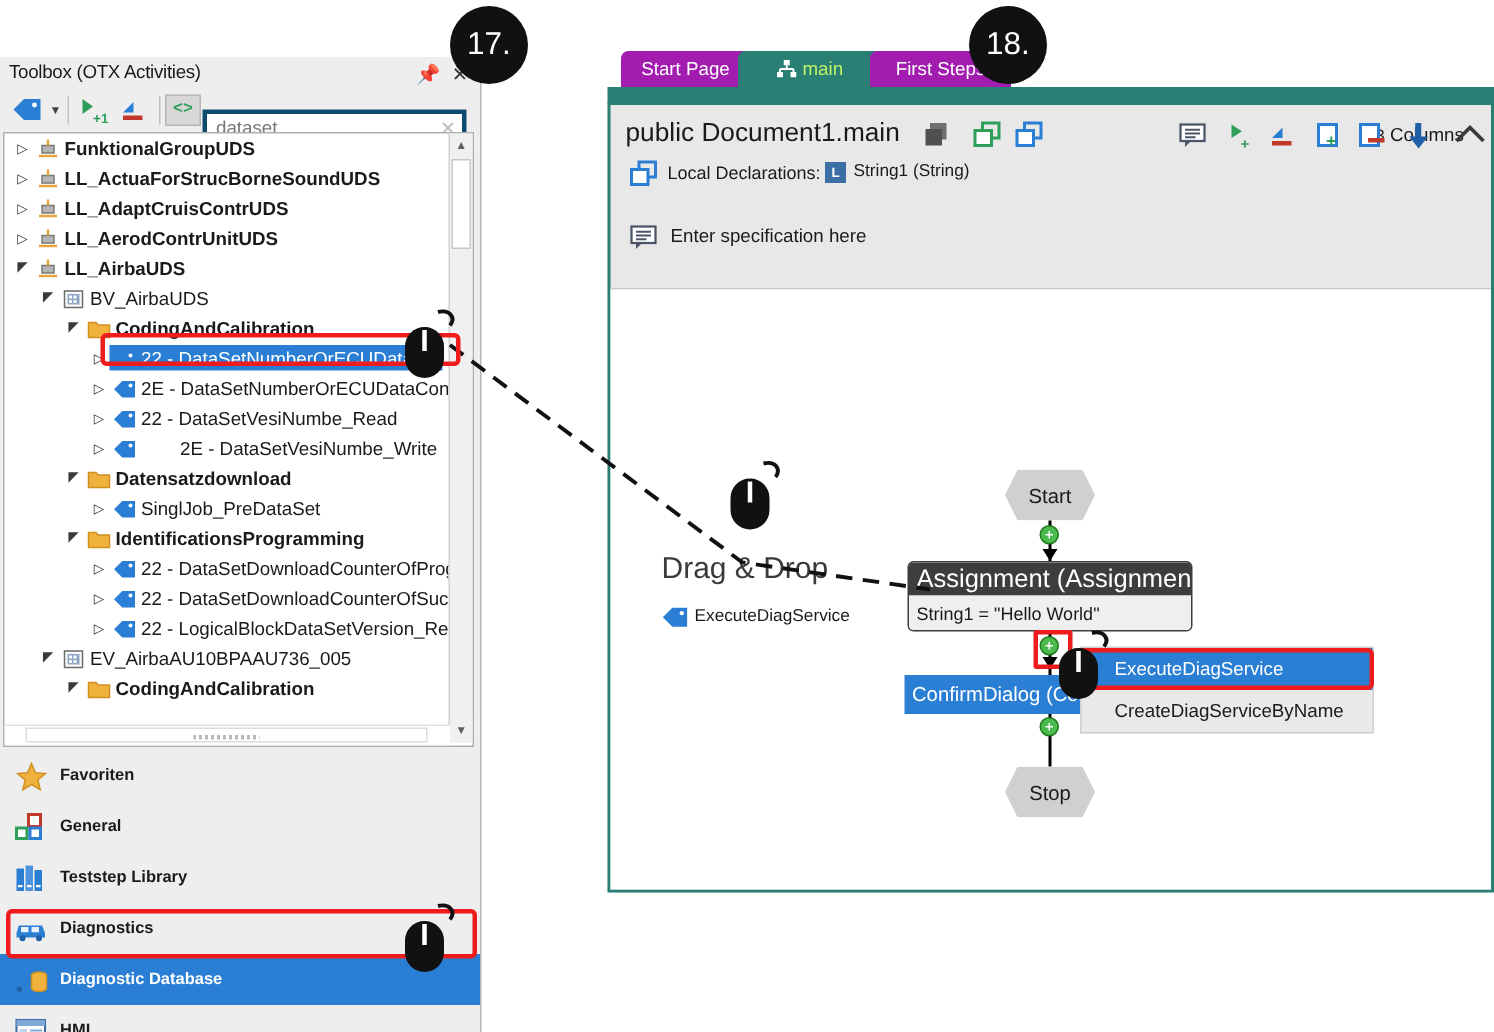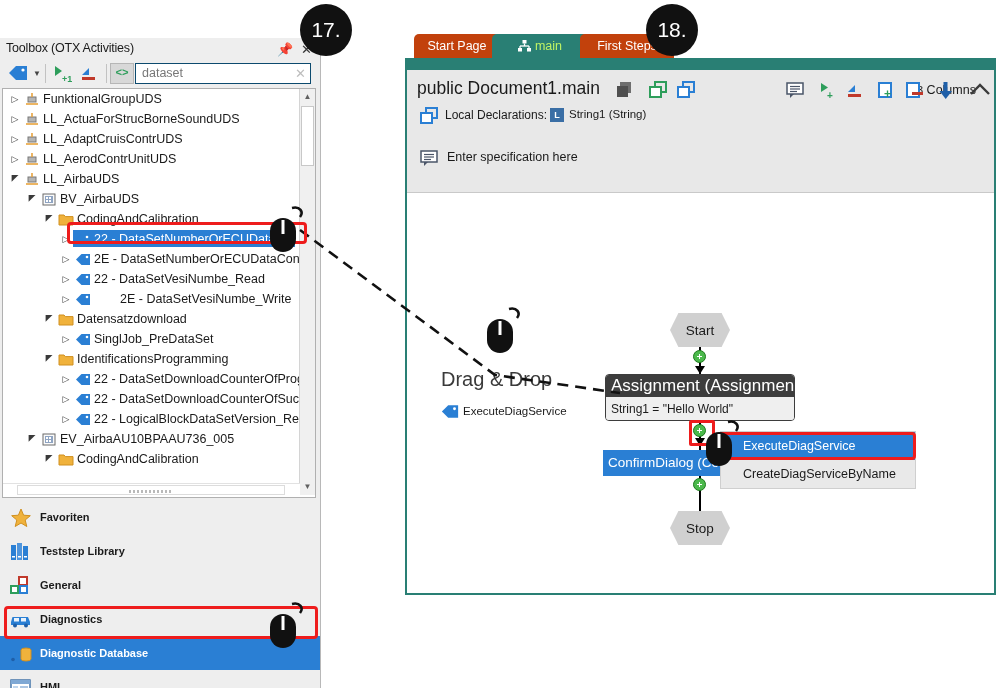--- a/index.html
+++ b/index.html
@@ -42,22 +42,22 @@
   #tb-sep2{position:absolute;left:106px;top:4px;width:1px;height:19px;background:#c2c2c2;}
   #code-toggle{
     position:absolute;left:110px;top:3px;width:24px;height:21px;
     background:#d8d8d8;border:1px solid #b6b6b6;box-sizing:border-box;cursor:pointer;
   }
   #code-toggle span{
     display:block;text-align:center;line-height:19px;font-size:11px;
     color:#2e9e5b;font-weight:bold;font-family:"Liberation Mono",monospace;
   }
   #search-box{
-    position:absolute;left:135px;top:3px;width:176px;height:21px;
-    background:#ffffff;border:1px solid #0c4a6e;box-sizing:border-box;
+    position:absolute;left:135px;top:13px;width:176px;height:21px;
+    background:#ffffff;border:3px solid #0c4a6e;box-sizing:border-box;
   }
   #search-input{
     position:absolute;left:6px;top:2px;font-size:12.5px;color:#777;
     font-family:"Liberation Sans",sans-serif;
   }
   #search-clear{
     position:absolute;right:4px;top:2px;font-size:13px;color:#bdbdbd;cursor:pointer;
   }
 
   
@@ -65,21 +65,21 @@
     position:absolute;left:2px;top:50px;width:314px;height:410px;
     background:#ffffff;border:1px solid #b0b0b0;box-sizing:border-box;overflow:hidden;
   }
   #tree{position:absolute;left:0;top:0;width:297px;height:406px;overflow:hidden;}
   .node{position:relative;height:20px;line-height:20px;white-space:nowrap;font-size:12.5px;}
   .node .arrow{
     position:absolute;top:0;width:12px;text-align:center;font-size:9px;color:#3a3a3a;cursor:pointer;
   }
   .node .lbl{position:absolute;top:0;white-space:nowrap;}
   .node .ico{position:absolute;top:3px;}
-  .bold{font-weight:normal;}
+  .bold{font-weight:bold;}
   .sel-row{
     position:absolute;height:17px;background:#2a7fd4;
   }
 
   
   #tree-vsb{
     position:absolute;right:0;top:0;width:15px;height:406px;background:#f0f0f0;border-left:1px solid #d4d4d4;
   }
   #vsb-up,#vsb-down{
     position:absolute;left:0;width:15px;height:16px;background:#f0f0f0;
@@ -103,21 +103,21 @@
   .cat .cico{position:absolute;left:10px;top:7px;}
   .cat .clbl{position:absolute;left:40px;top:0;font-size:11px;font-weight:bold;color:#1a1a1a;white-space:nowrap;}
   .cat.active{background:#2a7fd4;}
   .cat.active .clbl{color:#ffffff;}
 
   
   #editor-tabs{position:absolute;left:414px;top:34px;width:582px;height:26px;}
   .tab{
     position:absolute;top:0;height:26px;line-height:25px;
     border-radius:5px 5px 0 0;font-size:12.5px;white-space:nowrap;
-    background:#c2410c;color:#ffffff;cursor:pointer;text-align:center;
+    background:#a21caf;color:#ffffff;cursor:pointer;text-align:center;
   }
   .tab.active{background:#297f74;color:#bef264;font-weight:normal;}
   #editor-strip{position:absolute;left:405px;top:58px;width:591px;height:12px;background:#297f74;}
   #editor-body{
     position:absolute;left:405px;top:68px;width:591px;height:527px;
     background:#e8e8e8;border:2px solid #297f74;box-sizing:border-box;
   }
   #doc-title{position:absolute;left:10px;top:8px;font-size:17.5px;color:#1a1a1a;white-space:nowrap;}
   #hdr-icons{position:absolute;left:208px;top:10px;height:24px;}
   .hicon{position:absolute;top:0;cursor:pointer;}
@@ -427,39 +427,39 @@
       </div>
     </div>
   </div>
 
   <div id="cat-list">
       <div class="cat">
         <span class="cico"><svg width="22" height="20" viewBox="0 0 22 20">
             <path d="M11 1 L13.6 7.2 L20.3 7.7 L15.2 12 L16.8 18.5 L11 15 L5.2 18.5 L6.8 12 L1.7 7.7 L8.4 7.2 Z" fill="#f0b23c" stroke="#d09020"></path>
           </svg></span>
         <span class="clbl">Favoriten</span>
+      </div>
+      <div class="cat">
+        <span class="cico"><svg width="22" height="20" viewBox="0 0 22 20">
+            <rect x="9" y="1" width="8" height="8" fill="#fff" stroke="#c0392b" stroke-width="2"></rect>
+            <rect x="1" y="10" width="7" height="7" fill="#fff" stroke="#2e9e5b" stroke-width="2"></rect>
+            <rect x="10" y="10" width="7" height="7" fill="#fff" stroke="#2a7fd4" stroke-width="2"></rect>
+          </svg></span>
+        <span class="clbl">General</span>
       </div>
       <div class="cat">
         <span class="cico"><svg width="22" height="20" viewBox="0 0 22 20">
             <rect x="1" y="3" width="5" height="15" fill="#2a7fd4"></rect>
             <rect x="7" y="1" width="5" height="17" fill="#4e95dd"></rect>
             <rect x="13" y="4" width="5" height="14" fill="#2a7fd4"></rect>
             <rect x="2" y="14" width="3" height="1.5" fill="#fff"></rect>
             <rect x="8" y="14" width="3" height="1.5" fill="#fff"></rect>
             <rect x="14" y="14" width="3" height="1.5" fill="#fff"></rect>
           </svg></span>
         <span class="clbl">Teststep Library</span>
-      </div>
-      <div class="cat">
-        <span class="cico"><svg width="22" height="20" viewBox="0 0 22 20">
-            <rect x="9" y="1" width="8" height="8" fill="#fff" stroke="#c0392b" stroke-width="2"></rect>
-            <rect x="1" y="10" width="7" height="7" fill="#fff" stroke="#2e9e5b" stroke-width="2"></rect>
-            <rect x="10" y="10" width="7" height="7" fill="#fff" stroke="#2a7fd4" stroke-width="2"></rect>
-          </svg></span>
-        <span class="clbl">General</span>
       </div>
       <div class="cat">
         <span class="cico"><svg width="22" height="20" viewBox="0 0 22 20">
             <path d="M1 12 L2.5 7 L18 7 L20 12 L20 15 L1 15 Z" fill="#2a7fd4"></path>
             <rect x="4" y="8" width="5" height="3.5" fill="#e9f2fb"></rect>
             <rect x="11" y="8" width="5" height="3.5" fill="#e9f2fb"></rect>
             <circle cx="5" cy="15.5" r="2" fill="#1f5fa8"></circle>
             <circle cx="16" cy="15.5" r="2" fill="#1f5fa8"></circle>
           </svg></span>
         <span class="clbl">Diagnostics</span>

